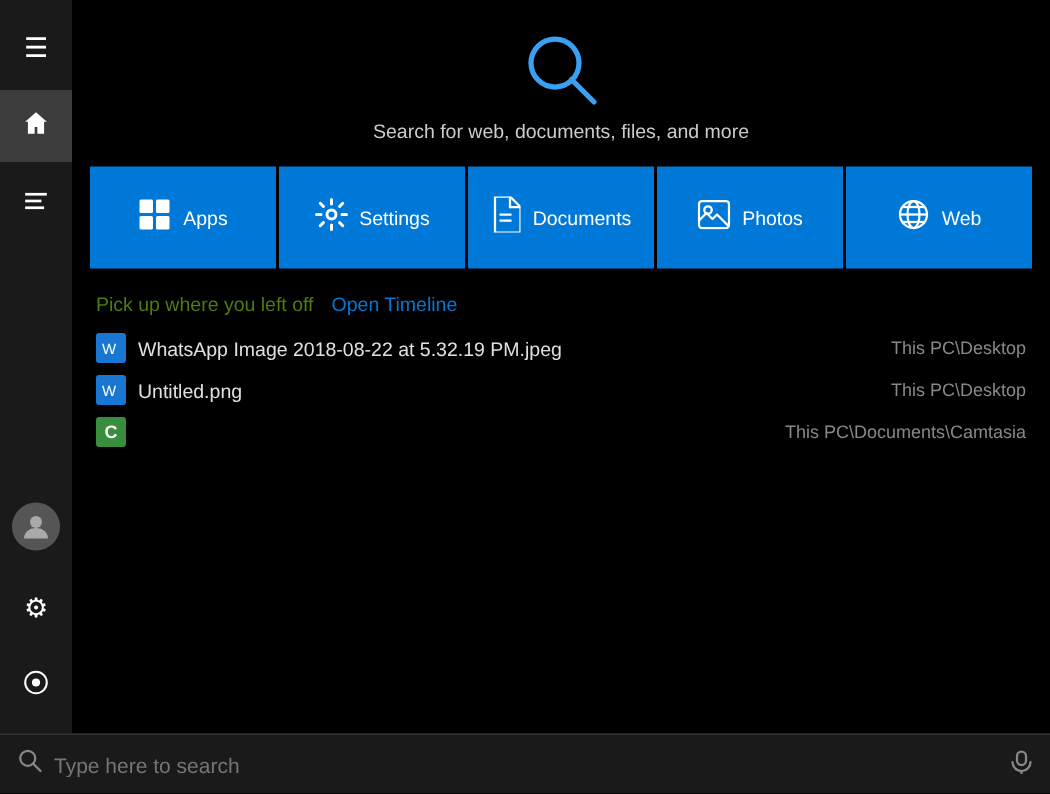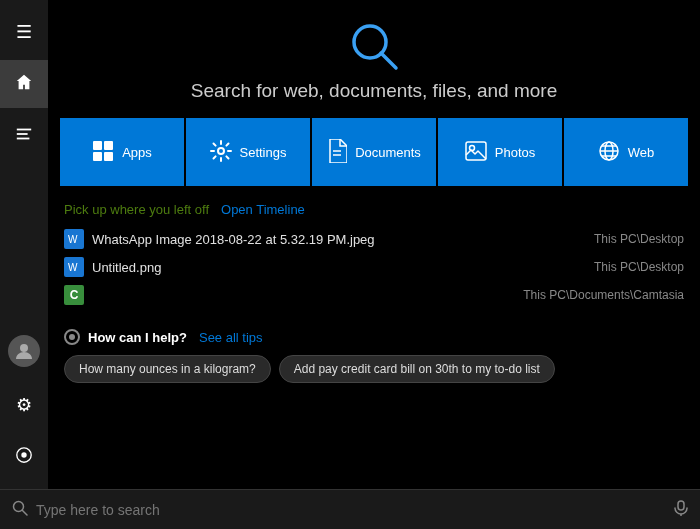--- a/index.html
+++ b/index.html
@@ -77,21 +77,21 @@
       padding: 20px 0 16px 0;
     }
 
     .search-magnifier {
       width: 52px;
       height: 52px;
       margin-bottom: 8px;
     }
 
     .search-tagline {
-      font-size: 19px;
+      font-size: 13px;
       color: #ccc;
       font-weight: 300;
     }
 
     
     .category-bar {
       display: flex;
       gap: 2px;
       padding: 0 12px;
       margin-bottom: 16px;
@@ -398,33 +398,20 @@
         <span class="recent-location">This PC\Desktop</span>
       </div>
       <div class="recent-item">
         <div class="recent-item-left">
           <div class="recent-icon" style="background:#388e3c; font-size:12px; color:white; font-weight:bold; font-family:Arial;">C</div>
         </div>
         <span class="recent-location">This PC\Documents\Camtasia</span>
       </div>
     </div>
 
-    <div class="section-help">
-      <div class="help-header">
-        <div class="help-radio">
-          <div style="width:6px;height:6px;border-radius:50%;background:#888;"></div>
-        </div>
-        <span class="help-title">How can I help?</span>
-        <a class="see-all-tips">See all tips</a>
-      </div>
-      <div class="suggestion-chips">
-        <div class="chip">How many ounces in a kilogram?</div>
-        <div class="chip">Add pay credit card bill on 30th to my to-do list</div>
-      </div>
-    </div>
 
   </div>
 </div>
 
 <div class="taskbar-search">
   <span class="taskbar-search-icon">
     <svg width="16" height="16" viewBox="0 0 16 16" fill="none">
       <circle cx="6.5" cy="6.5" r="5" stroke="#888" stroke-width="1.5"></circle>
       <line x1="10.5" y1="10.5" x2="15" y2="15" stroke="#888" stroke-width="1.5" stroke-linecap="round"></line>
     </svg>

